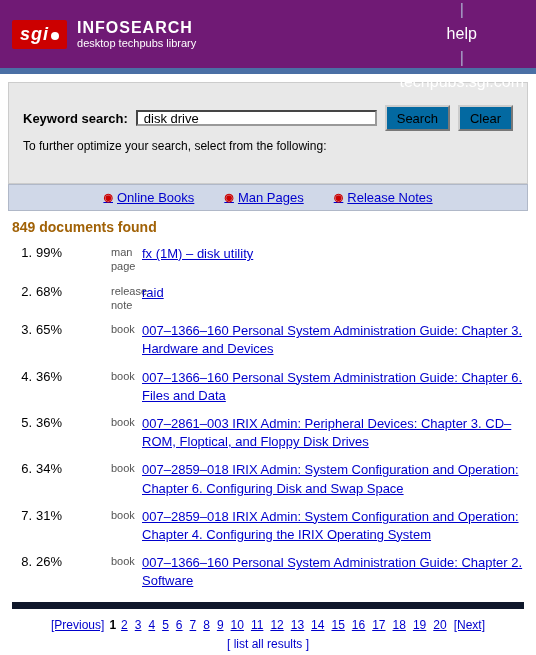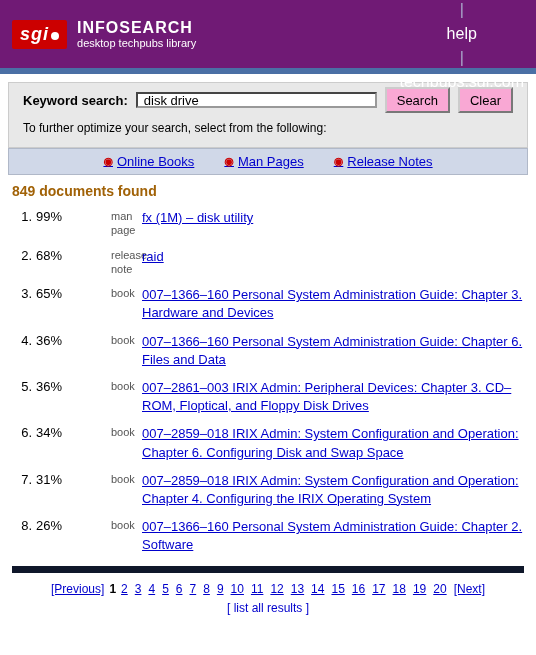--- a/index.html
+++ b/index.html
@@ -39,38 +39,38 @@
     .header-nav a { color: #fff; text-decoration: none; }
     .nav-sep { color: #aac; }
 
     
     .blue-bar { background: #4a6fa5; height: 6px; }
 
     
     .search-section {
       background: #e8e8e8;
       border: 1px solid #ccc;
-      padding: 4px 14px;
+      padding: 22px 14px;
       margin: 8px 8px 0 8px;
     }
     .search-row { display: flex; align-items: center; gap: 8px; margin-bottom: 8px; }
     .search-label { font-size: 13px; font-weight: bold; white-space: nowrap; }
     .search-input {
       flex: 1;
       padding: 4px 6px;
       border: 2px inset #999;
       font-size: 13px;
       background: #fff;
       height: 16px;
     }
     .search-btn, .clear-btn {
       padding: 3px 10px;
       font-size: 13px;
       border: 2px outset #ccc;
-      background: #f9a8d4;
+      background: #0369a1;
       cursor: pointer;
       height: 26px;
       min-width: 52px;
     }
 
     .optimize-text { font-size: 12px; margin-bottom: 8px; }
 
     
     .filter-tabs {
       display: flex;

